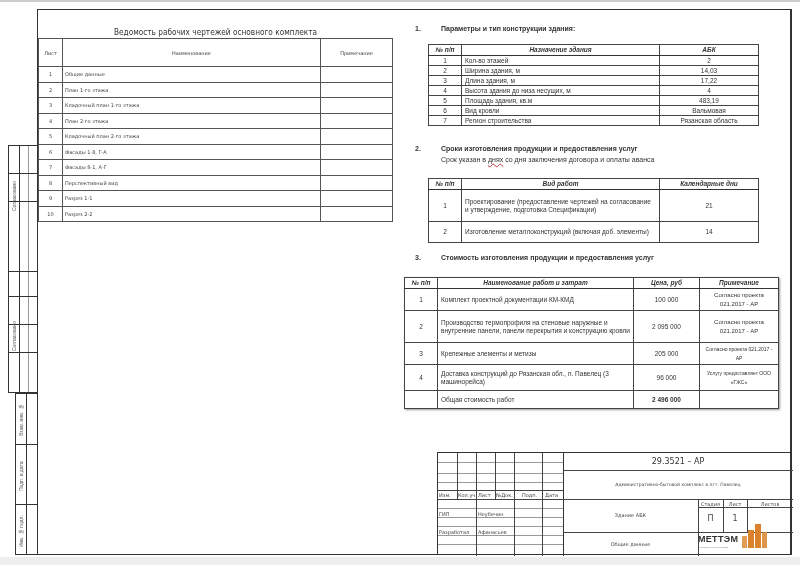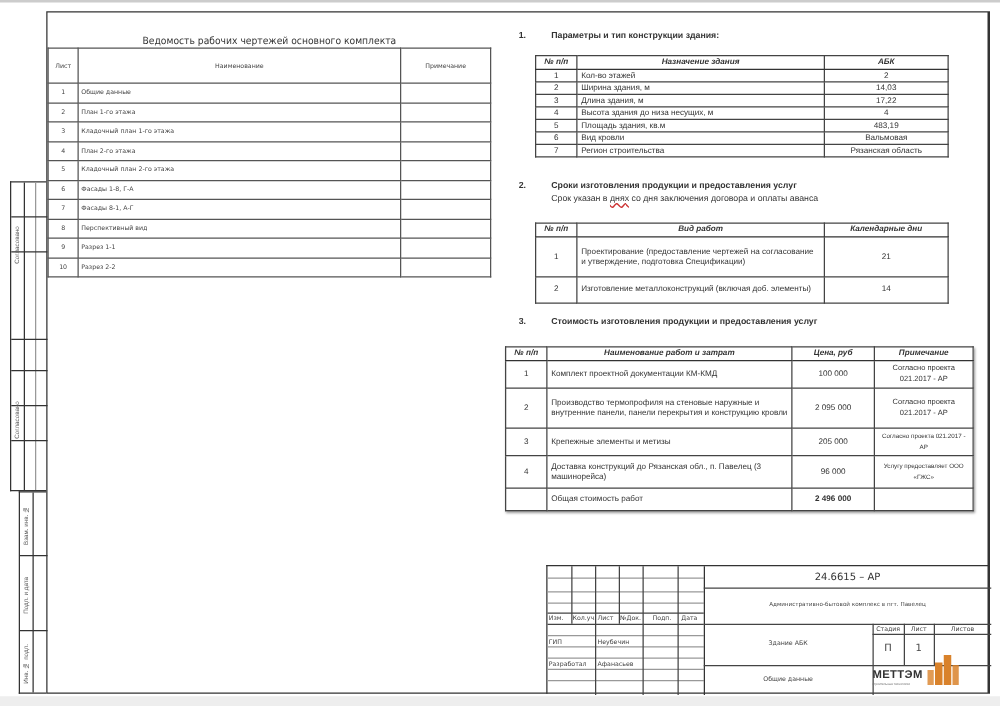--- a/index.html
+++ b/index.html
@@ -294,21 +294,21 @@
   <div class="t" style="left:40px;top:39px;font-size:5px;">Лист</div>
   <div class="t" style="left:58px;top:39px;font-size:5px;">№Док.</div>
   <div class="t" style="left:84px;top:39px;font-size:5px;">Подп.</div>
   <div class="t" style="left:107px;top:39px;font-size:5px;">Дата</div>
 
   <div class="t" style="left:1px;top:58px;font-size:5px;">ГИП</div>
   <div class="t" style="left:40px;top:58px;font-size:5px;">Неубечин</div>
   <div class="t" style="left:1px;top:76px;font-size:5px;">Разработал</div>
   <div class="t" style="left:40px;top:76px;font-size:5px;">Афанасьев</div>
 
-  <div class="t" style="left:125px;top:4px;width:230px;text-align:center;font-size:8px;color:#333;">24.6615 – АР</div>
+  <div class="t" style="left:125px;top:4px;width:230px;text-align:center;font-size:8px;color:#333;">29.3521 – АР</div>
   <div class="t" style="left:125px;top:29px;width:230px;text-align:center;font-size:4.5px;">Административно-бытовой комплекс в пгт. Павелец</div>
   <div class="t" style="left:125px;top:59px;width:135px;text-align:center;font-size:5px;">Здание АБК</div>
   <div class="t" style="left:125px;top:88px;width:135px;text-align:center;font-size:5px;">Общие данные</div>
   <div class="t" style="left:260px;top:48px;width:25px;text-align:center;font-size:5px;">Стадия</div>
   <div class="t" style="left:285px;top:48px;width:24px;text-align:center;font-size:5px;">Лист</div>
   <div class="t" style="left:309px;top:48px;width:46px;text-align:center;font-size:5px;">Листов</div>
   <div class="t" style="left:260px;top:61px;width:25px;text-align:center;font-size:8px;">П</div>
   <div class="t" style="left:285px;top:61px;width:24px;text-align:center;font-size:8px;">1</div>
   <div class="t" style="left:309px;top:61px;width:46px;text-align:center;font-size:8px;"></div>
 </div>

